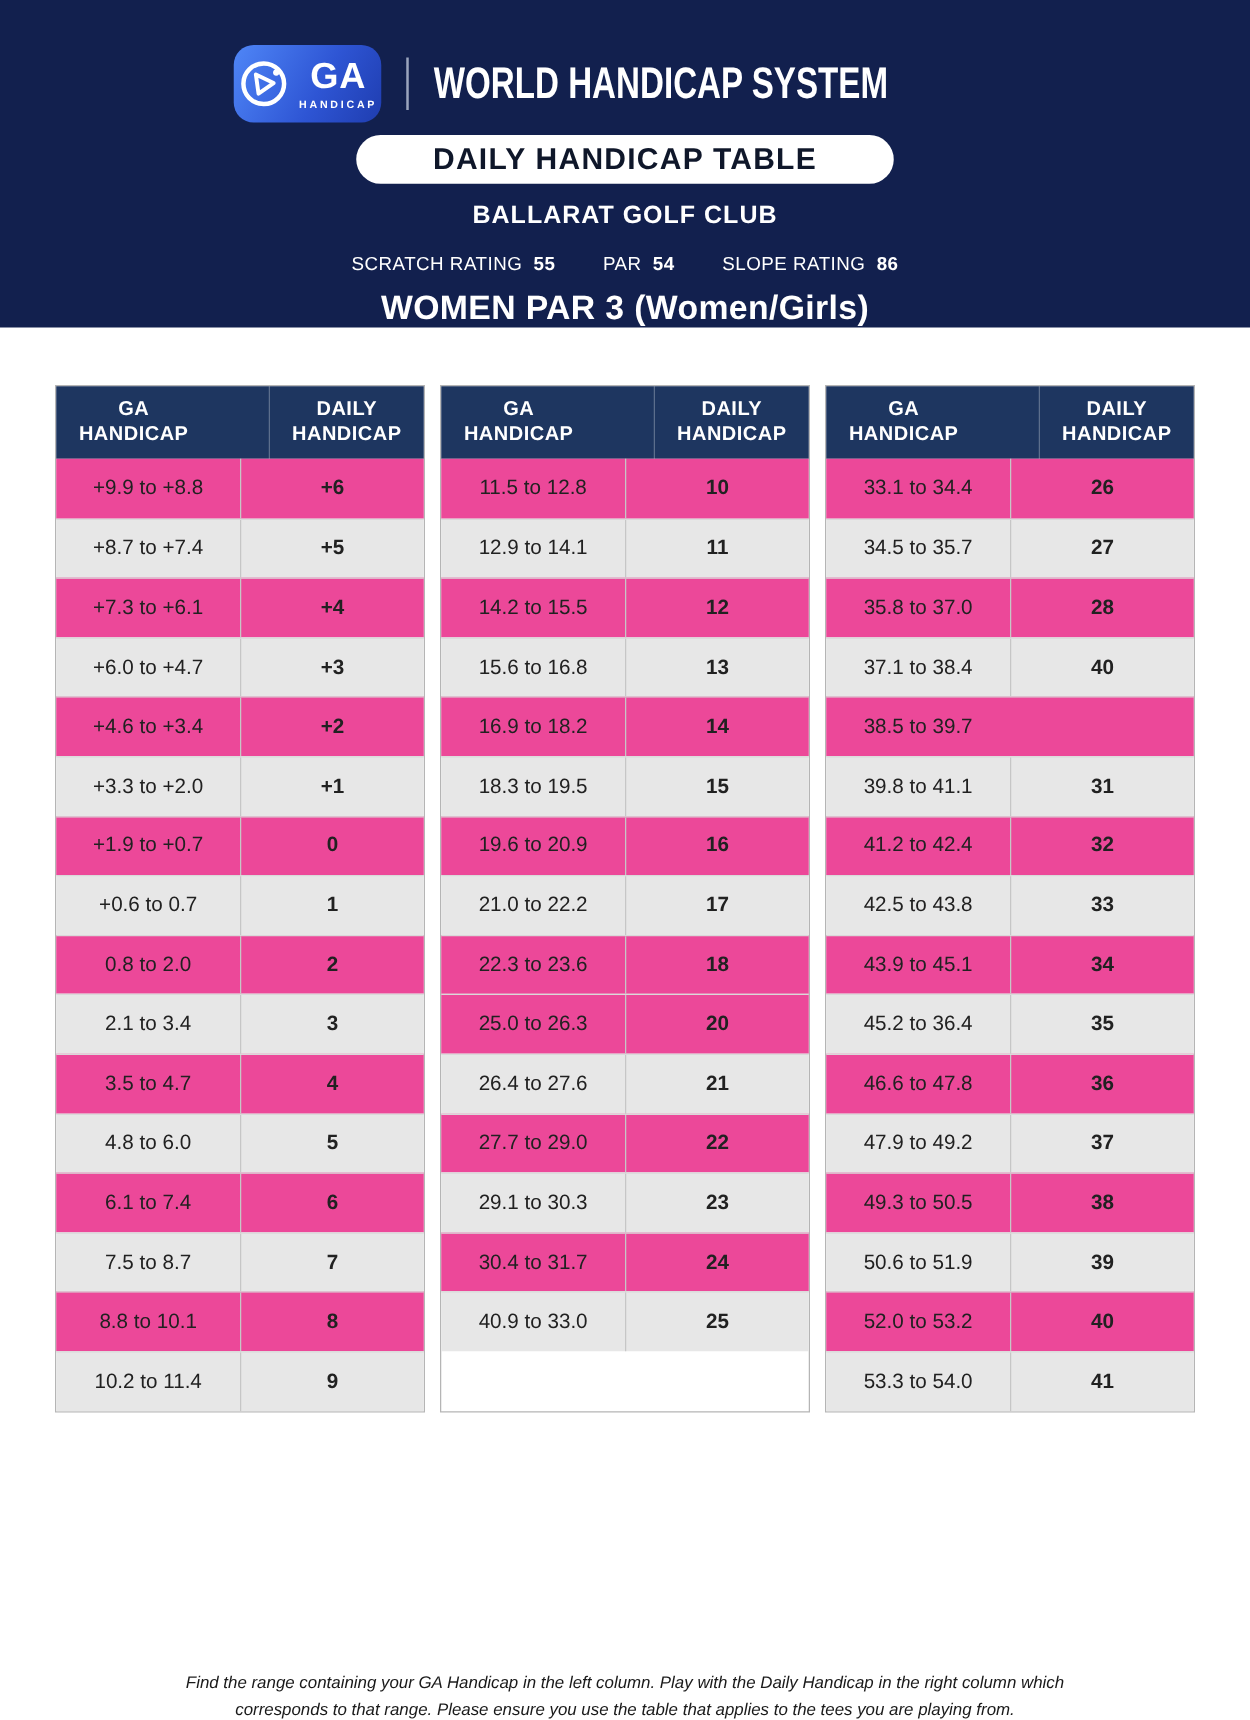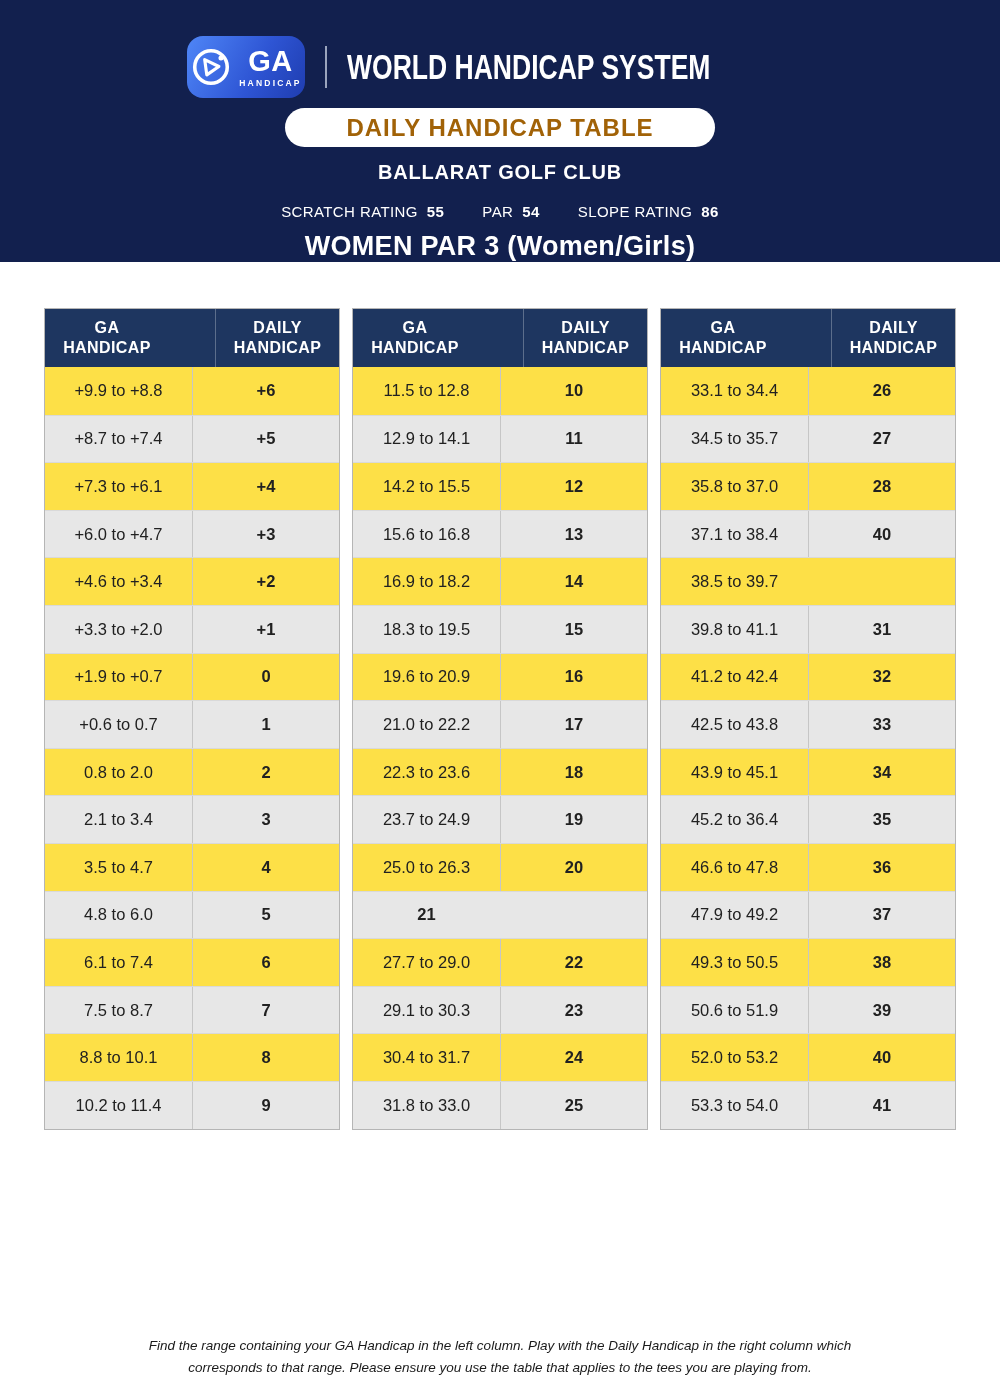--- a/index.html
+++ b/index.html
@@ -34,21 +34,21 @@
   .ga-badge-sub { font-size: 8.5px; font-weight: bold; letter-spacing: 2.2px; margin-top: 3px; }
   .brand-divider { width: 2px; height: 42px; background: #9aa4bd; }
   .whs {
     font-size: 34px; font-weight: bold; letter-spacing: 0px;
     display: inline-block; transform: scale(0.78, 1.04); transform-origin: left center;
     white-space: nowrap;
   }
   .pill {
     margin-top: 10px;
     width: 430px; height: 42px; border-radius: 21px;
-    background: #ffffff; color: #a16207;
+    background: #ffffff; color: #0f172a;
     display: flex; align-items: center; justify-content: center;
     font-size: 24px; font-weight: bold; letter-spacing: 1px;
   }
   .club { margin-top: 14px; font-size: 20px; font-weight: bold; letter-spacing: 0.8px; }
   .ratings { margin-top: 19px; display: flex; gap: 38px; font-size: 15px; letter-spacing: 0.4px; }
   .rating { display: flex; gap: 9px; align-items: baseline; }
   .rating .val { font-weight: bold; }
   .sheet-title { margin-top: 11px; font-size: 27px; font-weight: bold; letter-spacing: 0.3px; }
 
   
@@ -64,21 +64,21 @@
     display: flex; height: 58px;
     background: #1e3660; color: #ffffff;
   }
   .hcell {
     width: 50%;
     display: flex; flex-direction: column; align-items: center; justify-content: center;
     font-size: 16px; font-weight: bold; line-height: 1.25; letter-spacing: 0.4px;
   }
   .hcell + .hcell { border-left: 1px solid rgba(255,255,255,0.28); margin-left: 46px; }
   .trow { display: flex; height: 47.6px; }
-  .trow.odd { background: #fde047; }
+  .trow.odd { background: #ec4899; }
   .trow.even { background: #e7e7e7; text-align: center; }
   .trow + .trow { border-top: 1px solid #d9d9d9; }
   .tcell {
     width: 50%;
     display: flex; align-items: center; justify-content: center;
     font-size: 16.5px; color: #212121;
   }
   .tcell.daily { font-weight: bold; }
   .tcell + .tcell { border-left: 1px solid #c6c6c6; }
 
@@ -258,45 +258,42 @@
             <div class="tcell daily">16</div>
           </div>
           <div class="trow even">
             <div class="tcell ga">21.0 to 22.2</div>
             <div class="tcell daily">17</div>
           </div>
           <div class="trow odd">
             <div class="tcell ga">22.3 to 23.6</div>
             <div class="tcell daily">18</div>
           </div>
-          <div class="trow even">
-            <div class="tcell ga">23.7 to 24.9</div>
-            <div class="tcell daily">19</div>
-          </div>
           <div class="trow odd">
             <div class="tcell ga">25.0 to 26.3</div>
             <div class="tcell daily">20</div>
           </div>
           <div class="trow even">
+            <div class="tcell ga">26.4 to 27.6</div>
             <div class="tcell daily">21</div>
           </div>
           <div class="trow odd">
             <div class="tcell ga">27.7 to 29.0</div>
             <div class="tcell daily">22</div>
           </div>
           <div class="trow even">
             <div class="tcell ga">29.1 to 30.3</div>
             <div class="tcell daily">23</div>
           </div>
           <div class="trow odd">
             <div class="tcell ga">30.4 to 31.7</div>
             <div class="tcell daily">24</div>
           </div>
           <div class="trow even">
-            <div class="tcell ga">31.8 to 33.0</div>
+            <div class="tcell ga">40.9 to 33.0</div>
             <div class="tcell daily">25</div>
           </div>
         </div>
     </div>
 
     <div class="htable">
       <div class="thead">
         <div class="hcell">
           <span>GA</span>
           <span>HANDICAP</span>

